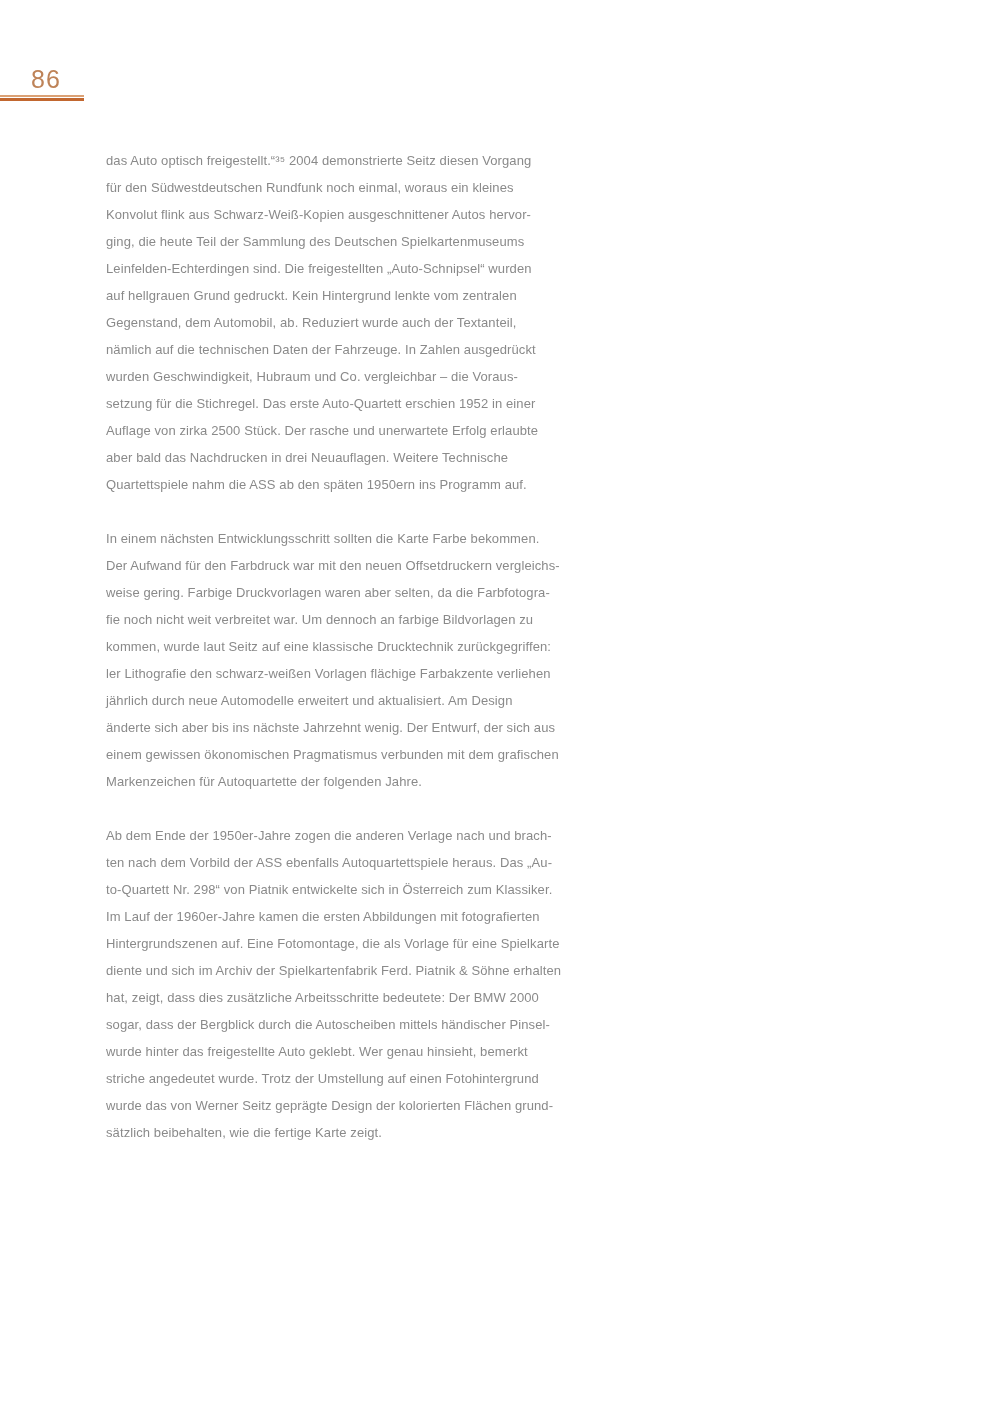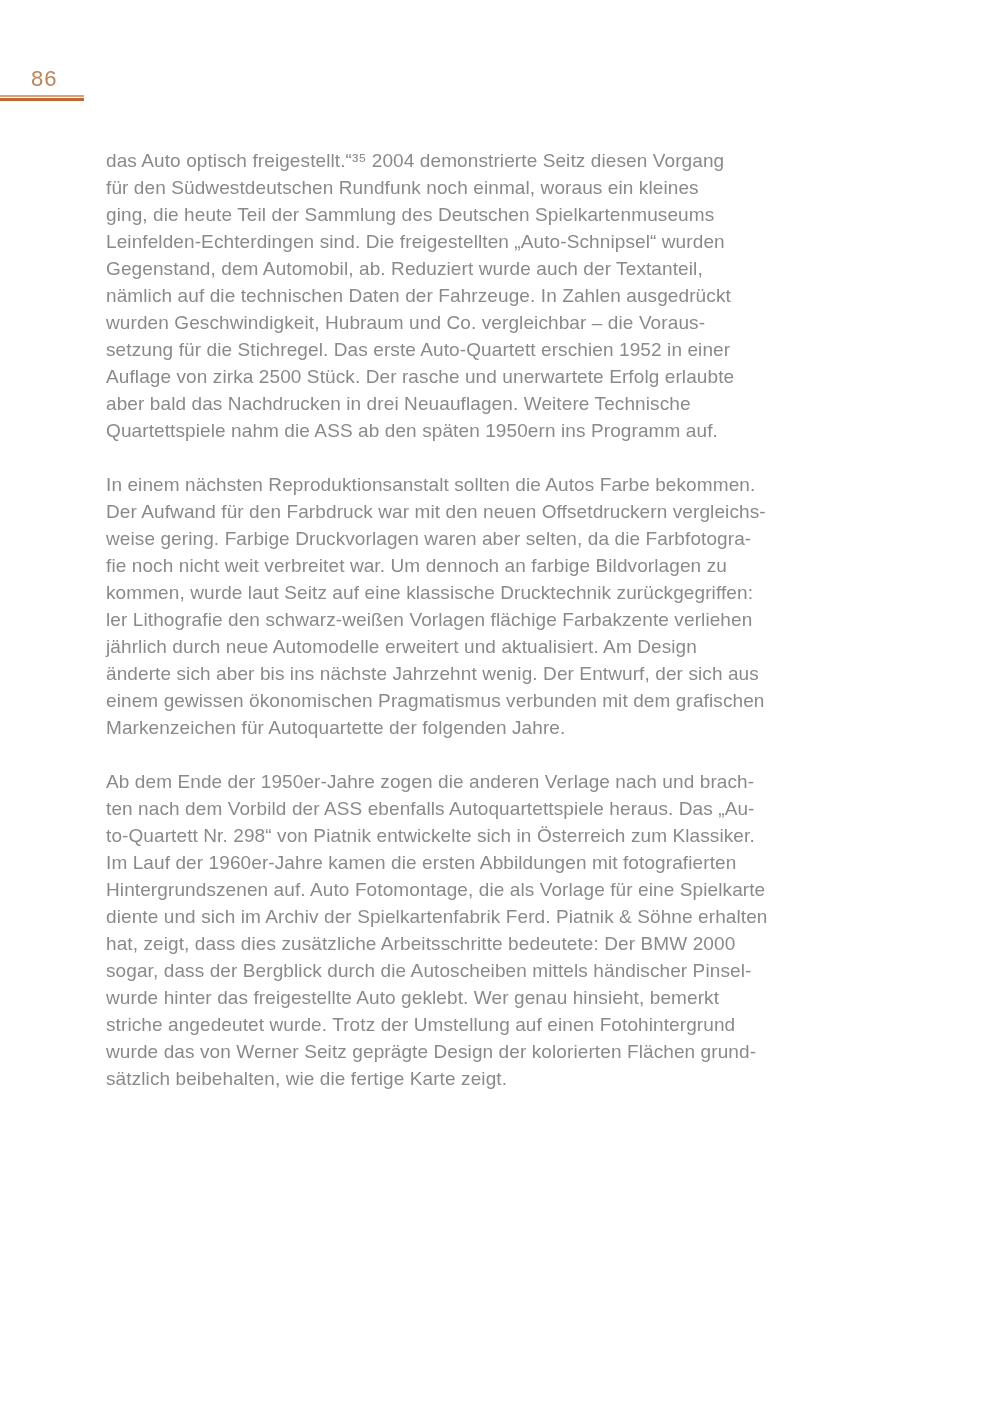--- a/index.html
+++ b/index.html
@@ -16,21 +16,21 @@
   }
   .page {
     position: absolute;
     inset: 0;
     background: #ffffff;
   }
   .page-number {
     position: absolute;
     left: 31px;
     top: 68px;
-    font-size: 22px;
+    font-size: 25px;
     line-height: 22px;
     font-weight: 300;
     letter-spacing: 1px;
     color: var(--page-number-color, #be8358);
   }
   .header-rule {
     position: absolute;
     left: 0;
     top: 95px;
     width: 84px;
@@ -39,21 +39,21 @@
     border-top: 2px solid var(--rule-light-color, #dba175);
     border-bottom: 3px solid var(--rule-dark-color, #c2672f);
     background: transparent;
   }
   .body-text {
     position: absolute;
     left: 106px;
     top: 147px;
     width: 700px;
     color: var(--body-text-color, #8a8a8a);
-    font-size: 19px;
+    font-size: 13px;
     line-height: 27px;
     font-weight: 300;
     letter-spacing: 0.1px;
   }
   .paragraph + .paragraph {
     margin-top: 27px;
   }
   .line {
     white-space: pre;
     height: 27px;
@@ -65,48 +65,50 @@
 <div class="page">
 
   <div class="page-number">86</div>
 
   <div class="header-rule"></div>
 
   <main class="body-text">
     <div class="paragraph">
         <div class="line">das Auto optisch freigestellt.“³⁵ 2004 demonstrierte Seitz diesen Vorgang</div>
         <div class="line">für den Südwestdeutschen Rundfunk noch einmal, woraus ein kleines</div>
+        <div class="line">Konvolut flink aus Schwarz-Weiß-Kopien ausgeschnittener Autos hervor-</div>
         <div class="line">ging, die heute Teil der Sammlung des Deutschen Spielkartenmuseums</div>
         <div class="line">Leinfelden-Echterdingen sind. Die freigestellten „Auto-Schnipsel“ wurden</div>
+        <div class="line">auf hellgrauen Grund gedruckt. Kein Hintergrund lenkte vom zentralen</div>
         <div class="line">Gegenstand, dem Automobil, ab. Reduziert wurde auch der Textanteil,</div>
         <div class="line">nämlich auf die technischen Daten der Fahrzeuge. In Zahlen ausgedrückt</div>
         <div class="line">wurden Geschwindigkeit, Hubraum und Co. vergleichbar – die Voraus-</div>
         <div class="line">setzung für die Stichregel. Das erste Auto-Quartett erschien 1952 in einer</div>
         <div class="line">Auflage von zirka 2500 Stück. Der rasche und unerwartete Erfolg erlaubte</div>
         <div class="line">aber bald das Nachdrucken in drei Neuauflagen. Weitere Technische</div>
         <div class="line">Quartettspiele nahm die ASS ab den späten 1950ern ins Programm auf.</div>
       </div>
     <div class="paragraph">
-        <div class="line">In einem nächsten Reproduktionsanstalt sollten die Autos Farbe bekommen.</div>
+        <div class="line">In einem nächsten Entwicklungsschritt sollten die Karte Farbe bekommen.</div>
         <div class="line">Der Aufwand für den Farbdruck war mit den neuen Offsetdruckern vergleichs-</div>
         <div class="line">weise gering. Farbige Druckvorlagen waren aber selten, da die Farbfotogra-</div>
         <div class="line">fie noch nicht weit verbreitet war. Um dennoch an farbige Bildvorlagen zu</div>
         <div class="line">kommen, wurde laut Seitz auf eine klassische Drucktechnik zurückgegriffen:</div>
         <div class="line">ler Lithografie den schwarz-weißen Vorlagen flächige Farbakzente verliehen</div>
         <div class="line">jährlich durch neue Automodelle erweitert und aktualisiert. Am Design</div>
         <div class="line">änderte sich aber bis ins nächste Jahrzehnt wenig. Der Entwurf, der sich aus</div>
         <div class="line">einem gewissen ökonomischen Pragmatismus verbunden mit dem grafischen</div>
         <div class="line">Markenzeichen für Autoquartette der folgenden Jahre.</div>
       </div>
     <div class="paragraph">
         <div class="line">Ab dem Ende der 1950er-Jahre zogen die anderen Verlage nach und brach-</div>
         <div class="line">ten nach dem Vorbild der ASS ebenfalls Autoquartettspiele heraus. Das „Au-</div>
         <div class="line">to-Quartett Nr. 298“ von Piatnik entwickelte sich in Österreich zum Klassiker.</div>
         <div class="line">Im Lauf der 1960er-Jahre kamen die ersten Abbildungen mit fotografierten</div>
-        <div class="line">Hintergrundszenen auf. Auto Fotomontage, die als Vorlage für eine Spielkarte</div>
+        <div class="line">Hintergrundszenen auf. Eine Fotomontage, die als Vorlage für eine Spielkarte</div>
         <div class="line">diente und sich im Archiv der Spielkartenfabrik Ferd. Piatnik &amp; Söhne erhalten</div>
         <div class="line">hat, zeigt, dass dies zusätzliche Arbeitsschritte bedeutete: Der BMW 2000</div>
         <div class="line">sogar, dass der Bergblick durch die Autoscheiben mittels händischer Pinsel-</div>
         <div class="line">wurde hinter das freigestellte Auto geklebt. Wer genau hinsieht, bemerkt</div>
         <div class="line">striche angedeutet wurde. Trotz der Umstellung auf einen Fotohintergrund</div>
         <div class="line">wurde das von Werner Seitz geprägte Design der kolorierten Flächen grund-</div>
         <div class="line">sätzlich beibehalten, wie die fertige Karte zeigt.</div>
       </div>
   </main>
 

